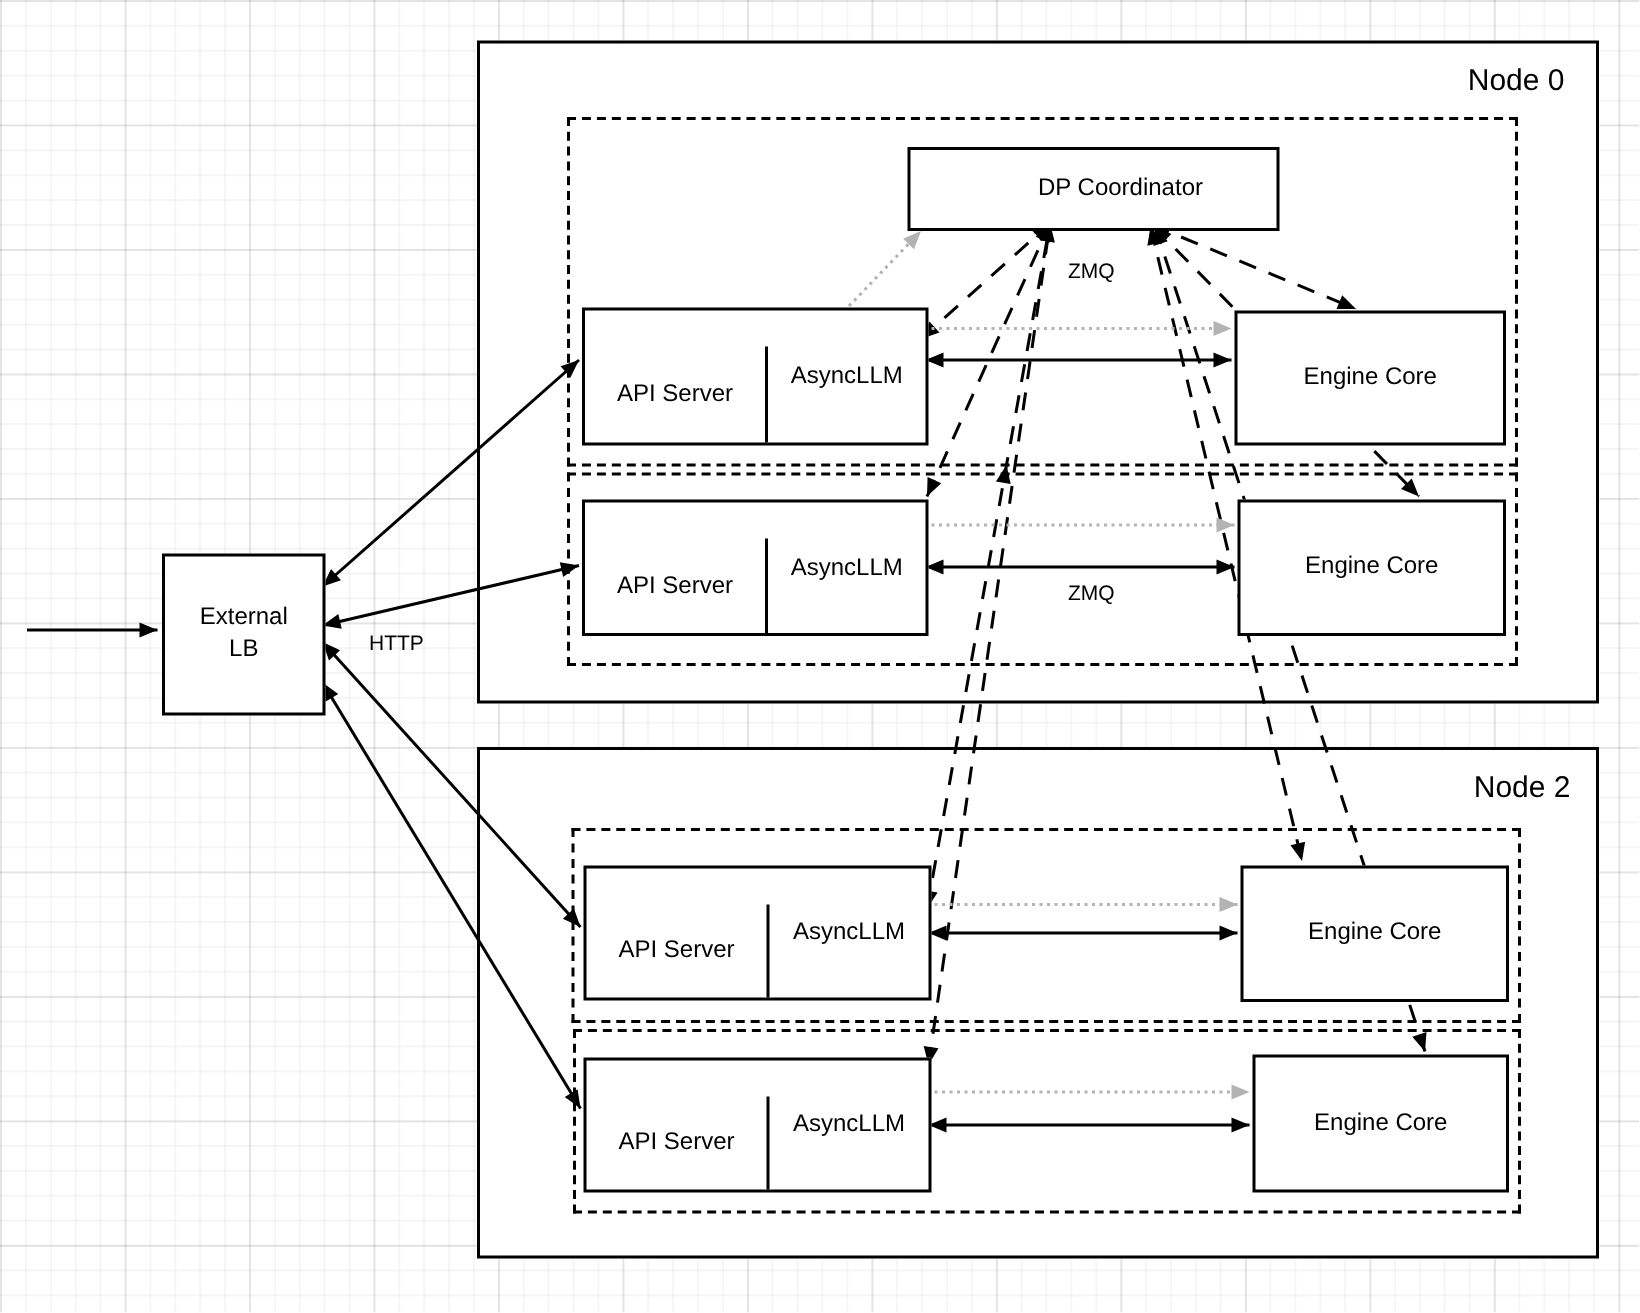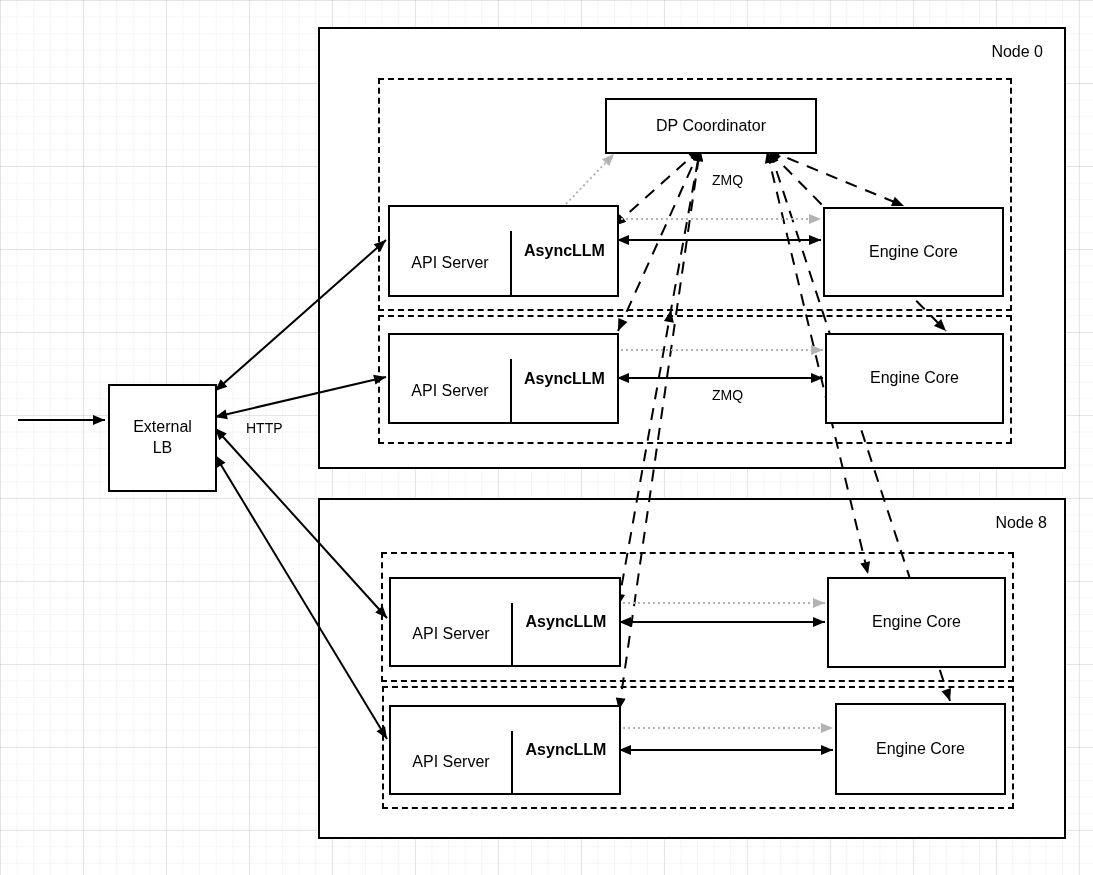--- a/index.html
+++ b/index.html
@@ -16,23 +16,23 @@
   }
   .node{position:absolute;border:2px solid #000;background:#fff;z-index:1;}
   .subzone{position:absolute;border:2px dashed #000;background:transparent;z-index:2;}
   .conn{position:absolute;inset:0;width:1093px;height:875px;z-index:5;pointer-events:none;}
   .box{position:absolute;border:2px solid #000;background:#fff;z-index:10;
        display:flex;align-items:center;justify-content:center;
        font-size:16px;text-align:center;line-height:1.3;}
   .duo{position:absolute;border:2px solid #000;background:#fff;z-index:10;display:flex;}
   .duo .cell{display:flex;align-items:center;justify-content:center;font-size:16px;}
   .duo .cell-api{width:120px;border-right:2px solid #000;margin-top:24px;}
-  .duo .cell-llm{flex:1;font-weight:bold;}
+  .duo .cell-llm{flex:1;}
   .lbl{position:absolute;z-index:11;font-size:14px;white-space:nowrap;}
-  .node-title{position:absolute;z-index:11;font-size:16px;white-space:nowrap;}
+  .node-title{position:absolute;z-index:11;font-size:20px;white-space:nowrap;}
 </style>
 </head>
 <body>
 
 <div class="stage">
 
   <div class="node" style="left:318px;top:27px;width:744px;height:438px;"></div>
   <div class="node" style="left:318px;top:498px;width:744px;height:337px;"></div>
 
   <div class="subzone" style="left:378px;top:78px;width:630px;height:229px;"></div>
@@ -75,28 +75,28 @@
 
     <g stroke="#b3b3b3" stroke-width="2" fill="none" stroke-dasharray="2 3">
       <path d="M566,204 L614,154" marker-end="url(#mg)"></path>
       <path d="M616,219 L821,219" marker-end="url(#mg)"></path>
       <path d="M616,350 L823,350" marker-end="url(#mg)"></path>
       <path d="M618,603 L825,603" marker-end="url(#mg)"></path>
       <path d="M618,728 L833,728" marker-end="url(#mg)"></path>
     </g>
   </svg>
 
-  <div class="box" style="left:108px;top:369px;width:105px;height:104px;margin-top:15px;">
+  <div class="box" style="left:108px;top:369px;width:105px;height:104px;">
     <div>
       <div>External</div>
       <div>LB</div>
     </div>
   </div>
 
-  <div class="box" style="left:605px;top:98px;width:208px;height:52px;">
+  <div class="box" style="left:605px;top:98px;width:208px;height:52px;padding-left:36px;">
     <span>DP Coordinator</span>
   </div>
 
   <div class="duo" style="left:388px;top:205px;width:227px;height:88px;">
     <div class="cell cell-api">
         <span>API Server</span>
       </div>
     <div class="cell cell-llm">
         <span>AsyncLLM</span>
       </div>
@@ -135,18 +135,18 @@
       </div>
     <div class="cell cell-llm">
         <span>AsyncLLM</span>
       </div>
   </div>
   <div class="box" style="left:835px;top:703px;width:167px;height:88px;">
     <span>Engine Core</span>
   </div>
 
   <div class="node-title" style="right:50px;top:43px;">Node 0</div>
-  <div class="node-title" style="right:46px;top:514px;">Node 8</div>
+  <div class="node-title" style="right:46px;top:514px;">Node 2</div>
   <div class="lbl" style="left:246px;top:420px;">HTTP</div>
   <div class="lbl" style="left:712px;top:172px;">ZMQ</div>
   <div class="lbl" style="left:712px;top:387px;">ZMQ</div>
 
 </div>
 
 </body></html>

